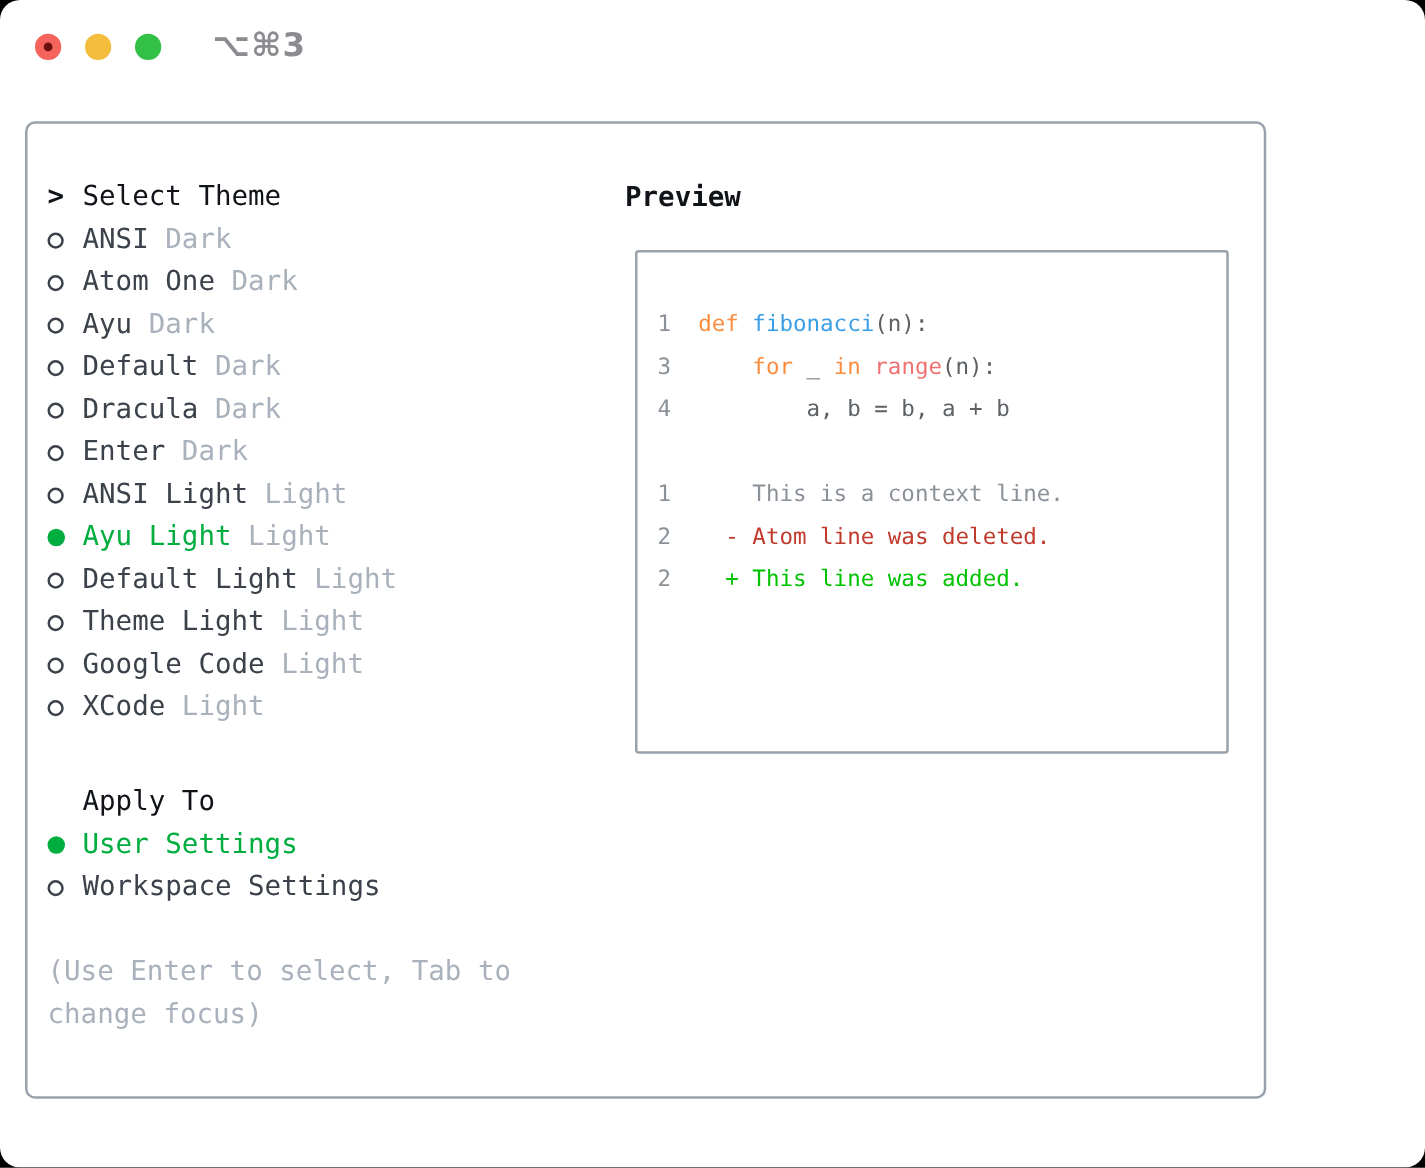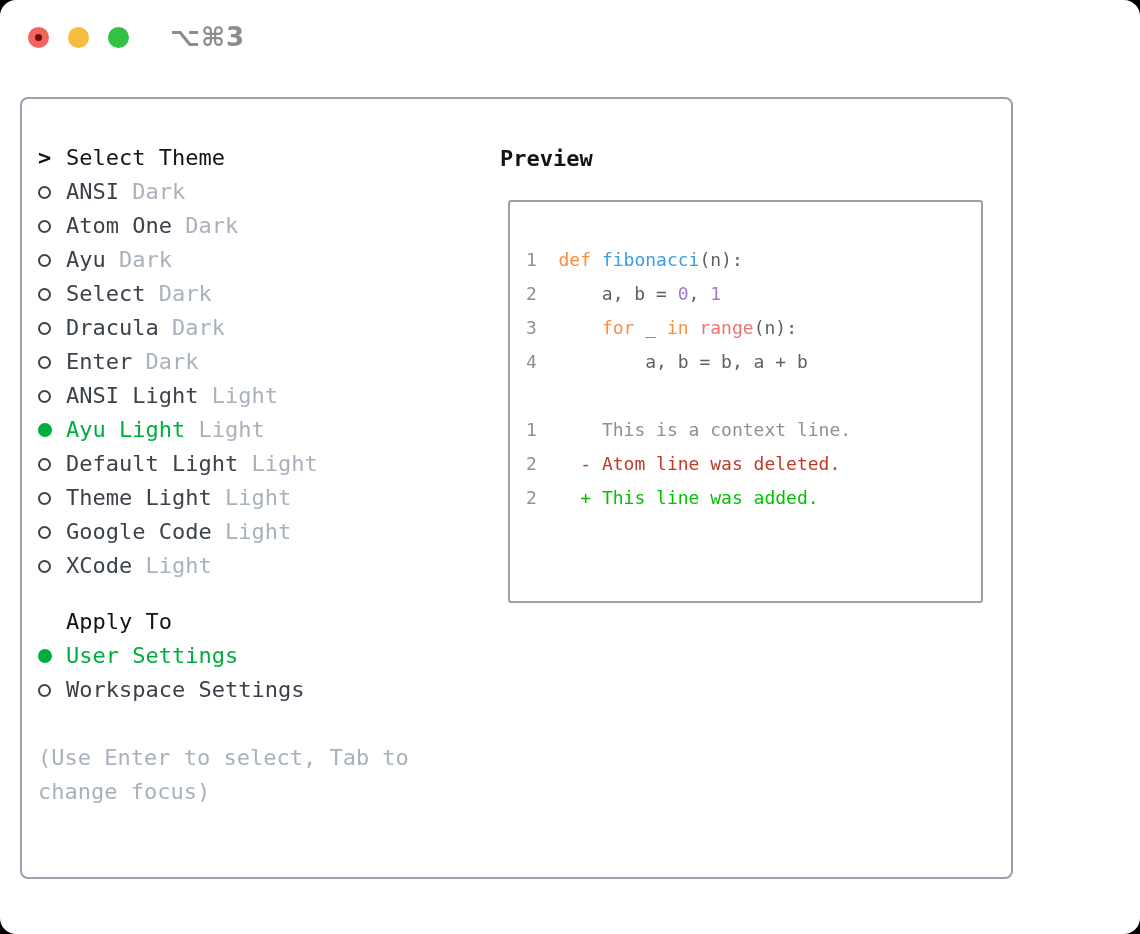--- a/index.html
+++ b/index.html
@@ -37,21 +37,21 @@
   .caret { font-weight:bold; color:var(--text-heading,#101419); }
   .dot {
     display:inline-block; width:13px; height:13px; border-radius:50%;
     box-sizing:border-box; border:2px solid var(--text-dark,#3c424b);
   }
   .dot.filled { border:none; width:14px; height:14px; background:var(--selected-green,#00ad3f); }
   .hdr { font-weight:normal; color:var(--text-heading,#101419); }
   .t-name { color:var(--text-dark,#3c424b); }
   .t-name.sel { color:var(--selected-green,#00ad3f); }
   .t-variant { color:var(--text-muted,#a9b1bc); }
-  .apply-header { margin-top:22px; }
+  .apply-header { margin-top:42px; }
   .hint {
     margin-top:34px; white-space:pre-line;
     color:var(--text-muted,#a9b1bc);
   }
   
   .preview-header {
     position:absolute; left:478px; top:43px; height:34px; line-height:34px;
     font-size:22px; font-weight:bold; color:var(--text-heading,#101419);
   }
   .preview-box {
@@ -79,21 +79,21 @@
     <div class="left-col">
       <div class="row">
         <span class="marker"><span class="caret">&gt;</span></span>
         <span class="hdr">Select Theme</span>
       </div>
 
       <div>
           <div class="row"><span class="marker"><span class="dot"></span></span><span class="t-name">ANSI</span><span class="t-variant"> Dark</span></div>
           <div class="row"><span class="marker"><span class="dot"></span></span><span class="t-name">Atom One</span><span class="t-variant"> Dark</span></div>
           <div class="row"><span class="marker"><span class="dot"></span></span><span class="t-name">Ayu</span><span class="t-variant"> Dark</span></div>
-          <div class="row"><span class="marker"><span class="dot"></span></span><span class="t-name">Select</span><span class="t-variant"> Dark</span></div>
+          <div class="row"><span class="marker"><span class="dot"></span></span><span class="t-name">Default</span><span class="t-variant"> Dark</span></div>
           <div class="row"><span class="marker"><span class="dot"></span></span><span class="t-name">Dracula</span><span class="t-variant"> Dark</span></div>
           <div class="row"><span class="marker"><span class="dot"></span></span><span class="t-name">Enter</span><span class="t-variant"> Dark</span></div>
           <div class="row"><span class="marker"><span class="dot"></span></span><span class="t-name">ANSI Light</span><span class="t-variant"> Light</span></div>
           <div class="row"><span class="marker"><span class="dot filled"></span></span><span class="t-name sel">Ayu Light</span><span class="t-variant"> Light</span></div>
           <div class="row"><span class="marker"><span class="dot"></span></span><span class="t-name">Default Light</span><span class="t-variant"> Light</span></div>
           <div class="row"><span class="marker"><span class="dot"></span></span><span class="t-name">Theme Light</span><span class="t-variant"> Light</span></div>
           <div class="row"><span class="marker"><span class="dot"></span></span><span class="t-name">Google Code</span><span class="t-variant"> Light</span></div>
           <div class="row"><span class="marker"><span class="dot"></span></span><span class="t-name">XCode</span><span class="t-variant"> Light</span></div>
         </div>
 
@@ -110,21 +110,20 @@
       <div class="hint">(Use Enter to select, Tab to
 change focus)</div>
     </div>
 
     <div class="preview-header">Preview</div>
 
     <div class="preview-box">
       <div class="code">
           <div class="code-line"></div>
           <div class="code-line"><span style="color: rgb(138, 145, 153);">1  </span><span style="color: rgb(250, 141, 62);">def</span><span style="color: rgb(92, 97, 102);"> </span><span style="color: rgb(57, 158, 230);">fibonacci</span><span style="color: rgb(92, 97, 102);">(n):</span></div>
-          <div class="code-line"><span style="color: rgb(138, 145, 153);">2  </span><span style="color: rgb(92, 97, 102);">    a, b = </span><span style="color: rgb(163, 122, 204);">0</span><span style="color: rgb(92, 97, 102);">, </span><span style="color: rgb(163, 122, 204);">1</span></div>
           <div class="code-line"><span style="color: rgb(138, 145, 153);">3  </span><span style="color: rgb(92, 97, 102);">    </span><span style="color: rgb(250, 141, 62);">for</span><span style="color: rgb(92, 97, 102);"> _ </span><span style="color: rgb(250, 141, 62);">in</span><span style="color: rgb(92, 97, 102);"> </span><span style="color: rgb(240, 113, 113);">range</span><span style="color: rgb(92, 97, 102);">(n):</span></div>
           <div class="code-line"><span style="color: rgb(138, 145, 153);">4  </span><span style="color: rgb(92, 97, 102);">        a, b = b, a + b</span></div>
           <div class="code-line"></div>
           <div class="code-line"><span style="color: rgb(138, 145, 153);">1  </span><span style="color: rgb(92, 97, 102);">    </span><span style="color: rgb(138, 145, 153);">This is a context line.</span></div>
           <div class="code-line"><span style="color: rgb(138, 145, 153);">2  </span><span style="color: rgb(92, 97, 102);">  </span><span style="color: rgb(192, 57, 43);">- Atom line was deleted.</span></div>
           <div class="code-line"><span style="color: rgb(138, 145, 153);">2  </span><span style="color: rgb(92, 97, 102);">  </span><span style="color: rgb(0, 195, 0);">+ This line was added.</span></div>
         </div>
     </div>
 
   </div>

